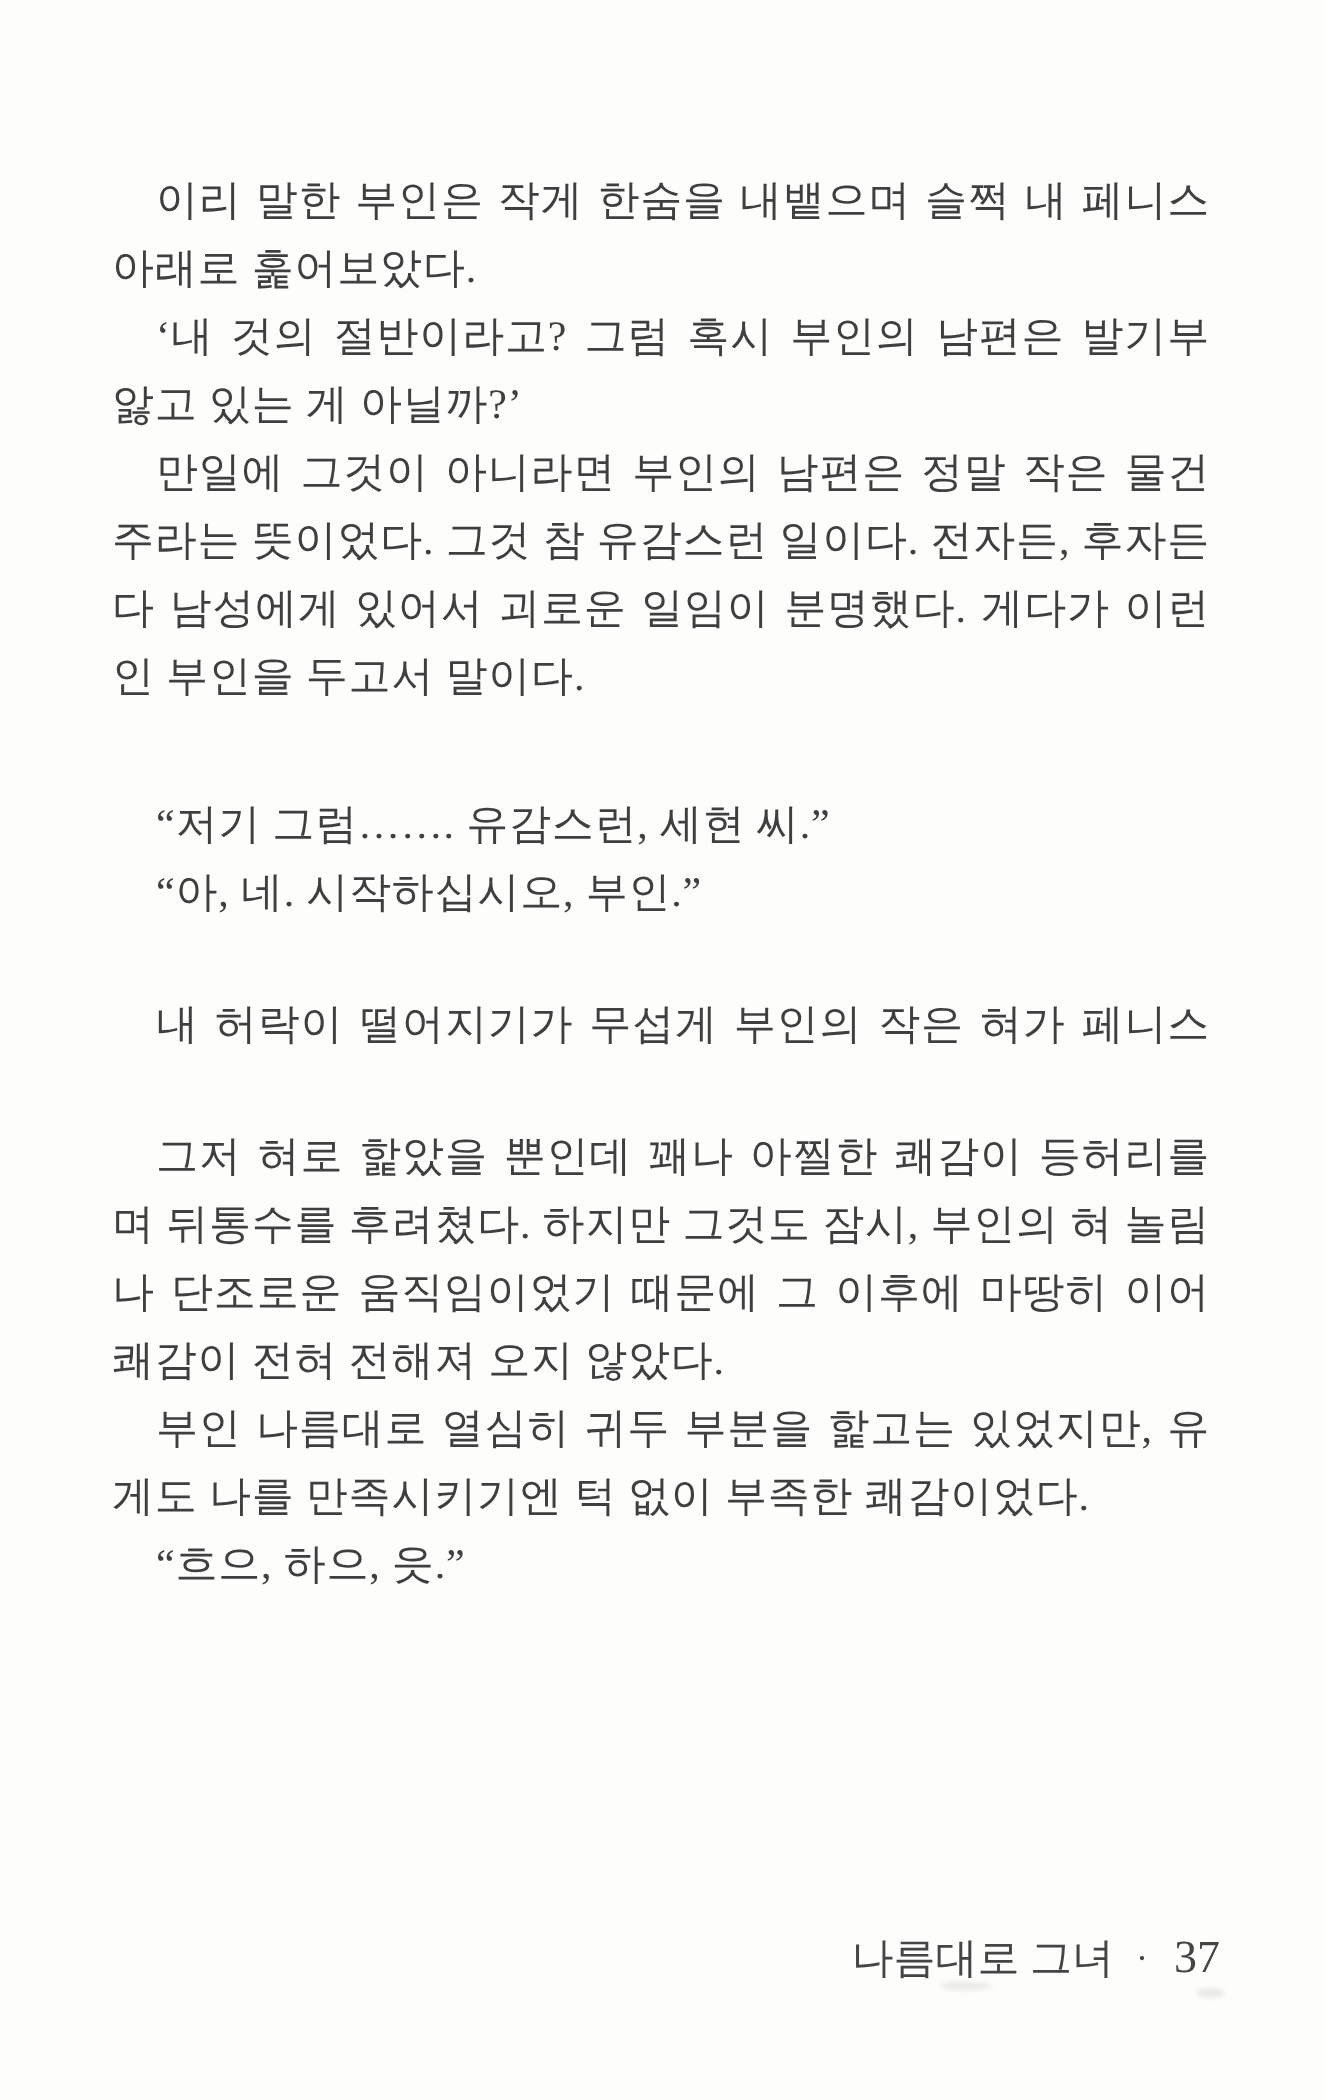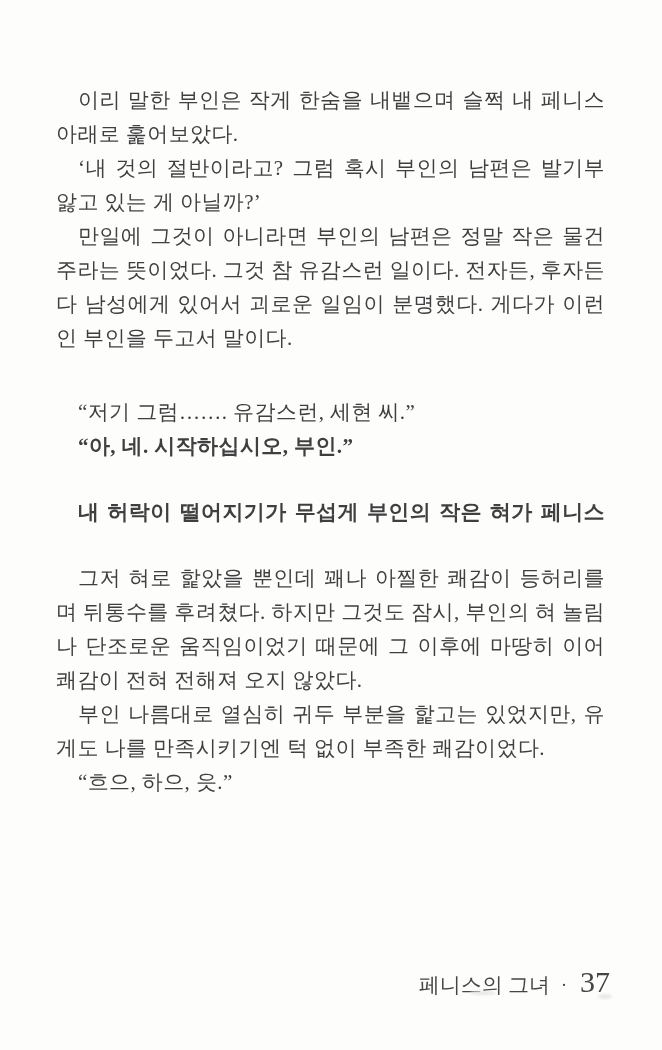--- a/index.html
+++ b/index.html
@@ -17,21 +17,21 @@
     overflow: hidden;
   }
   .text-block {
     position: absolute;
     left: 56px;
     top: 83px;
     width: 549px;
     overflow: hidden;
   }
   .para { margin: 0; padding: 0; }
-  .sp-md { margin-bottom: 32px; font-weight: bold; }
+  .sp-md { margin-bottom: 32px; }
   .sp-lg { margin-bottom: 40px; }
   .line {
     font-size: 21px;
     line-height: 34px;
     height: 34px;
     letter-spacing: 0.4px;
     overflow: hidden;
     white-space: normal;
   }
   .indent { text-indent: 22px; }
@@ -46,21 +46,21 @@
     font-size: 21px;
     color: #454545;
     white-space: nowrap;
   }
   .footer .dot {
     display: inline-block;
     margin: 0 13px 0 11px;
     font-size: 18px;
     vertical-align: 1px;
   }
-  .footer .num { font-size: 30px; }
+  .footer .num { font-size: 23px; }
   .scan-speck {
     position: absolute;
     background: #e9e9e7;
     border-radius: 50%;
     filter: blur(1px);
   }
 </style>
 </head>
 <body>
 
@@ -111,19 +111,19 @@
       <div class="line">게도 나를 만족시키기엔 턱 없이 부족한 쾌감이었다.</div>
     </div>
 
     <div class="para">
       <div class="line indent">“흐으, 하으, 읏.”</div>
     </div>
 
   </div>
 
   <div class="footer">
-    <span>페니스의 그녀</span><span class="dot">·</span><span class="num">37</span>
+    <span>나름대로 그녀</span><span class="dot">·</span><span class="num">37</span>
   </div>
 
   <div class="scan-speck" style="left:470px; top:991px; width:26px; height:4px;"></div>
   <div class="scan-speck" style="left:598px; top:994px; width:14px; height:5px;"></div>
 
 </div>
 
 </body></html>

